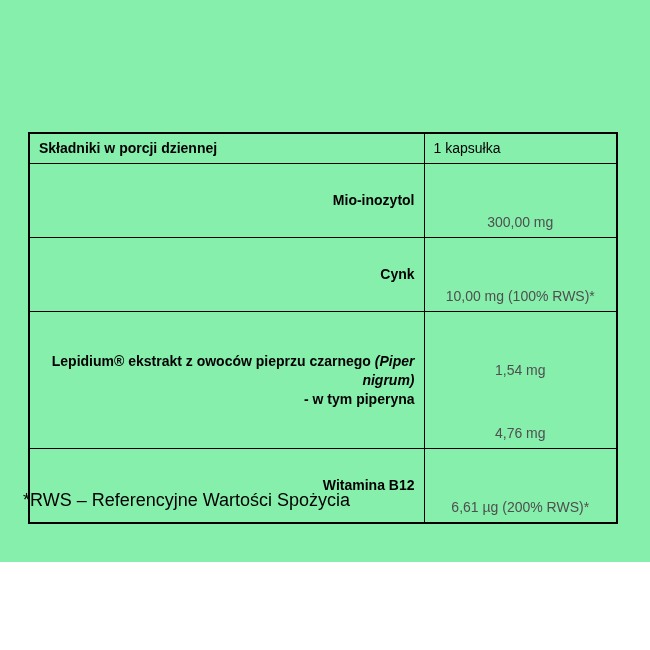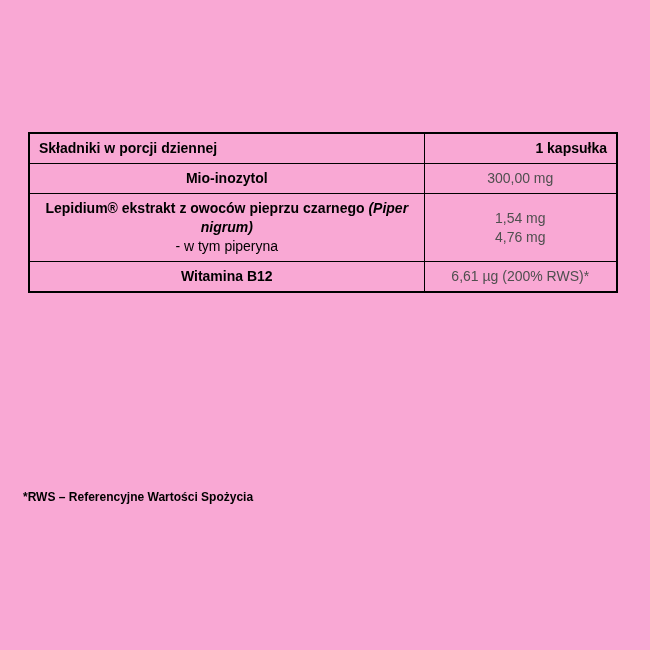--- a/index.html
+++ b/index.html
@@ -4,22 +4,22 @@
 <style>
   * { box-sizing: border-box; }
   html, body {
     margin: 0; padding: 0;
     width: 650px; height: 650px;
     background: #ffffff;
     font-family: "Liberation Sans", sans-serif;
   }
   .sheet {
     position: relative;
-    width: 650px; height: 650px;
-    background: #f9a8d4;
+    width: 650px; height: 562px;
+    background: #86efac;
     overflow: hidden;
   }
   table.facts {
     position: absolute;
     left: 28px; top: 132px;
     width: 588px;
     border-collapse: collapse;
     table-layout: fixed;
     border: 2px solid #000000;
   }
@@ -32,44 +32,44 @@
     padding: 5px 9px;
     vertical-align: middle;
   }
   th.h-ingredients {
     text-align: left;
     font-weight: bold;
     color: #000000;
     padding-top: 6px; padding-bottom: 6px;
   }
   th.h-serving {
-    text-align: right;
-    font-weight: bold;
+    text-align: left;
+    font-weight: normal;
     color: #000000;
     padding-top: 6px; padding-bottom: 6px;
   }
   td.c-label {
-    text-align: center;
+    text-align: right;
     font-weight: bold;
     color: #000000;
   }
   td.c-value {
     text-align: center;
     font-weight: normal;
     color: #4f4f4f;
   }
   .seg-bold { font-weight: bold; font-style: normal; }
   .seg-bold-italic { font-weight: bold; font-style: italic; }
-  .seg-regular-newline { display: block; font-weight: normal; font-style: normal; }
-  .value-line { display: block; }
+  .seg-regular-newline { display: block; font-weight: bold; font-style: normal; }
+  .value-line { display: block; margin-top: 44px; }
   .footnote {
     position: absolute;
     left: 23px; top: 490px;
-    font-size: 12px;
-    font-weight: bold;
+    font-size: 18px;
+    font-weight: normal;
     color: #000000;
     white-space: nowrap;
   }
 </style>
 </head>
 <body>
 
 <div class="sheet">
 
   <table class="facts">
@@ -84,20 +84,26 @@
       </tr>
     </thead>
     <tbody>
         <tr>
           <td class="c-label"><span class="seg-bold">Mio-inozytol</span></td>
           <td class="c-value">
             <span class="value-line">300,00 mg</span>
           </td>
         </tr>
         <tr>
+          <td class="c-label"><span class="seg-bold">Cynk</span></td>
+          <td class="c-value">
+            <span class="value-line">10,00 mg (100% RWS)*</span>
+          </td>
+        </tr>
+        <tr>
           <td class="c-label"><span class="seg-bold">Lepidium® ekstrakt z owoców pieprzu czarnego </span><span class="seg-bold-italic">(Piper nigrum)</span><span class="seg-regular-newline">- w tym piperyna</span></td>
           <td class="c-value">
             <span class="value-line">1,54 mg</span>
             <span class="value-line">4,76 mg</span>
           </td>
         </tr>
         <tr>
           <td class="c-label"><span class="seg-bold">Witamina B12</span></td>
           <td class="c-value">
             <span class="value-line">6,61 µg (200% RWS)*</span>

